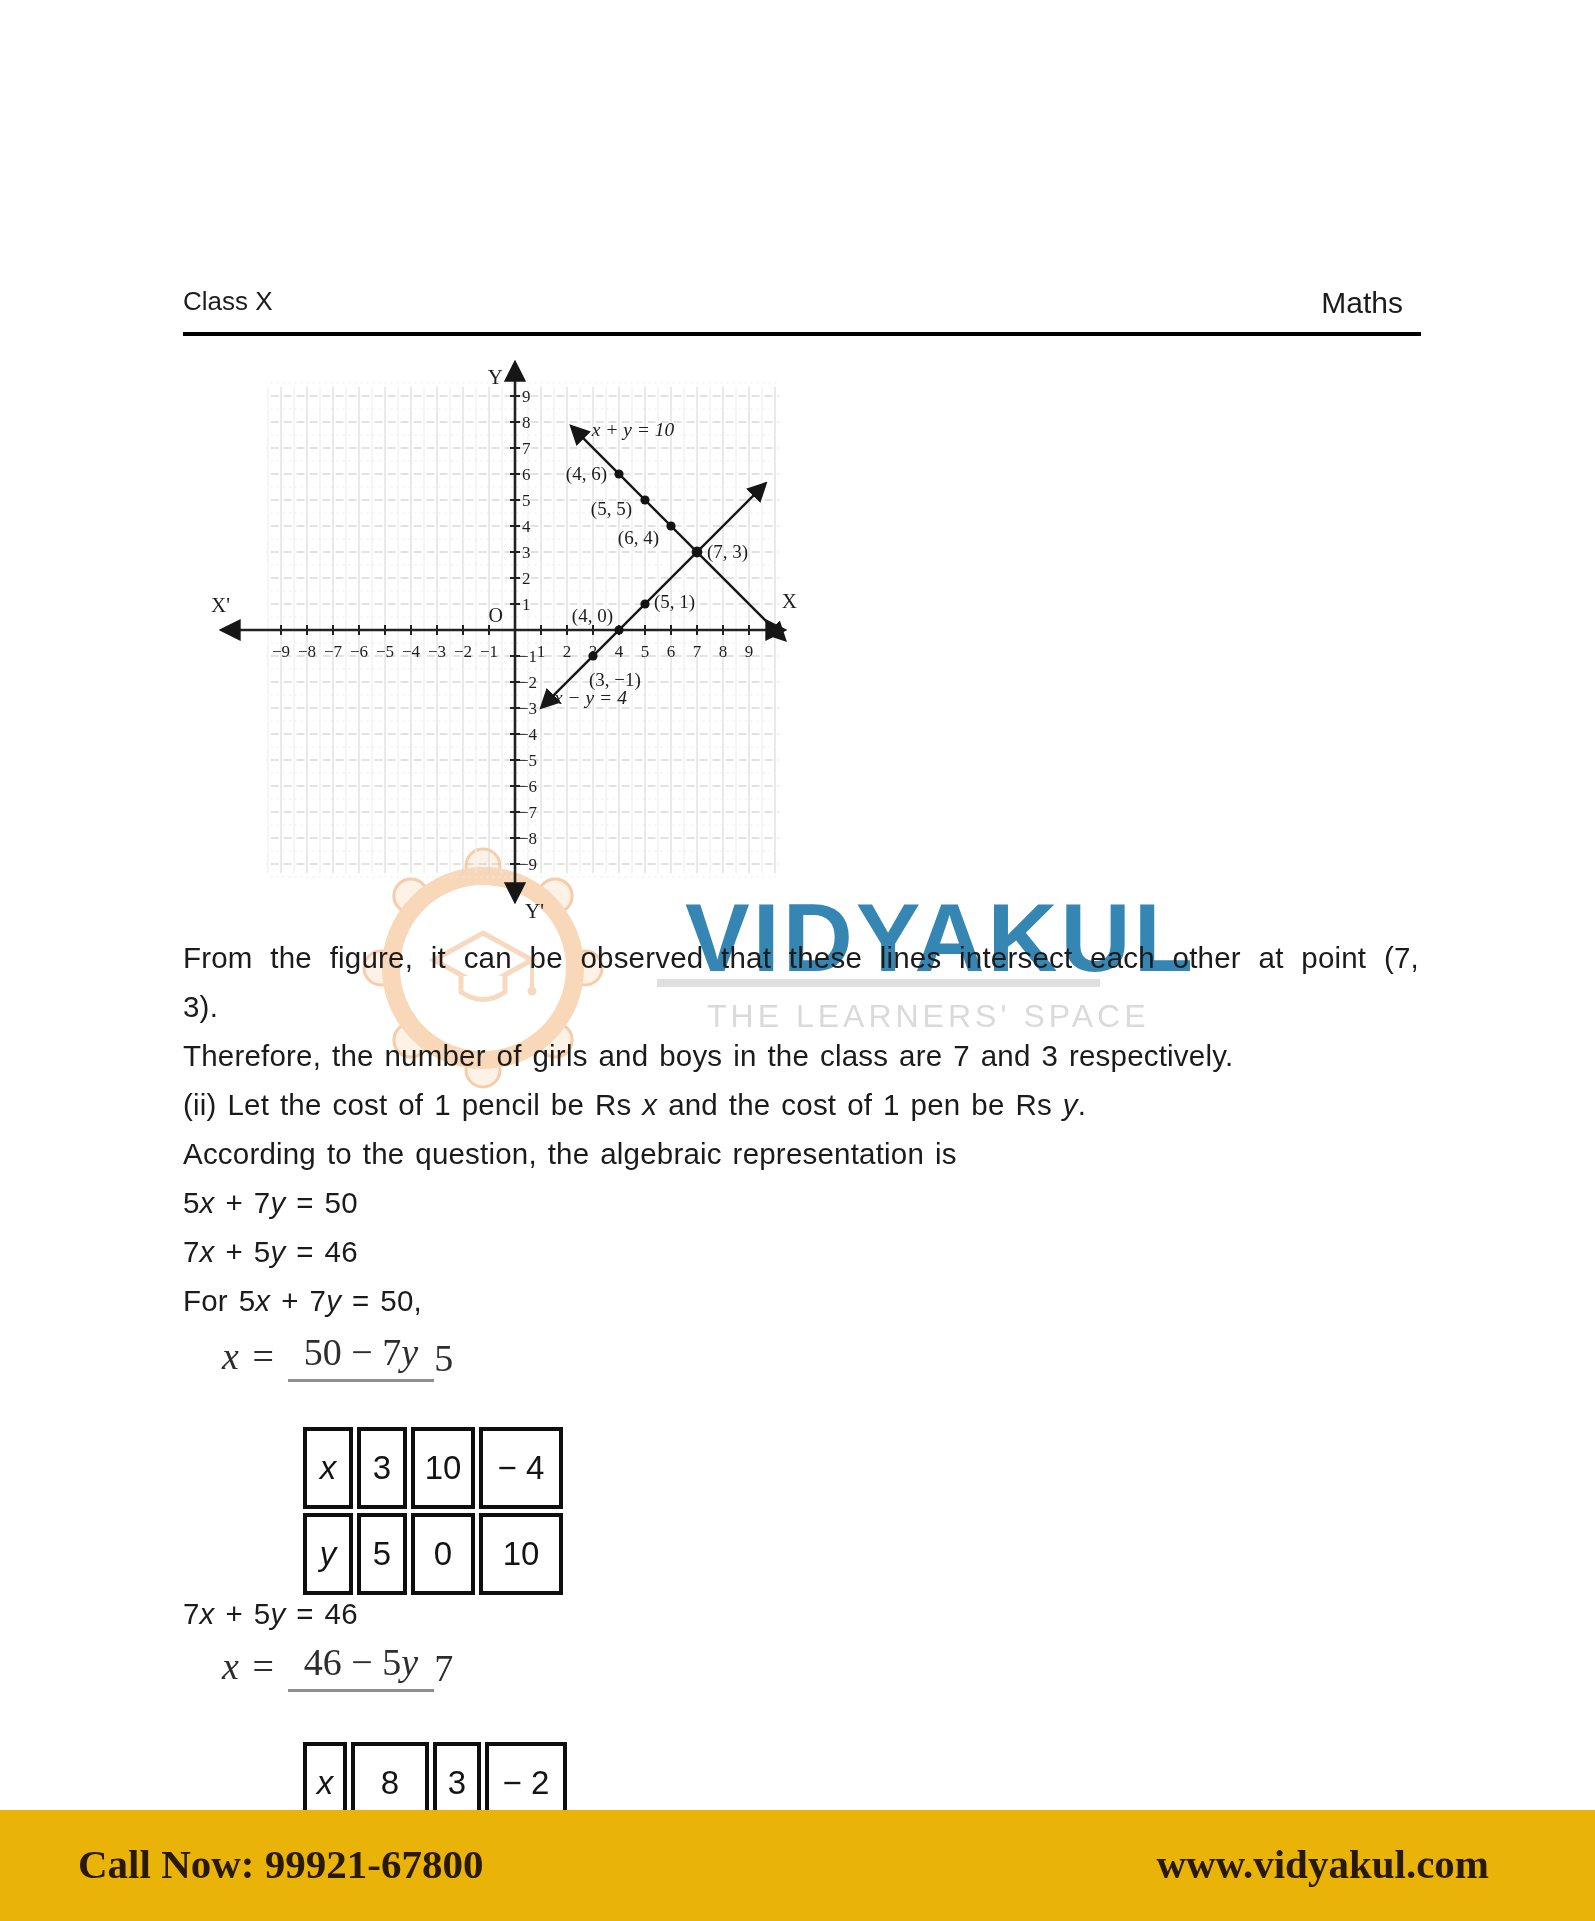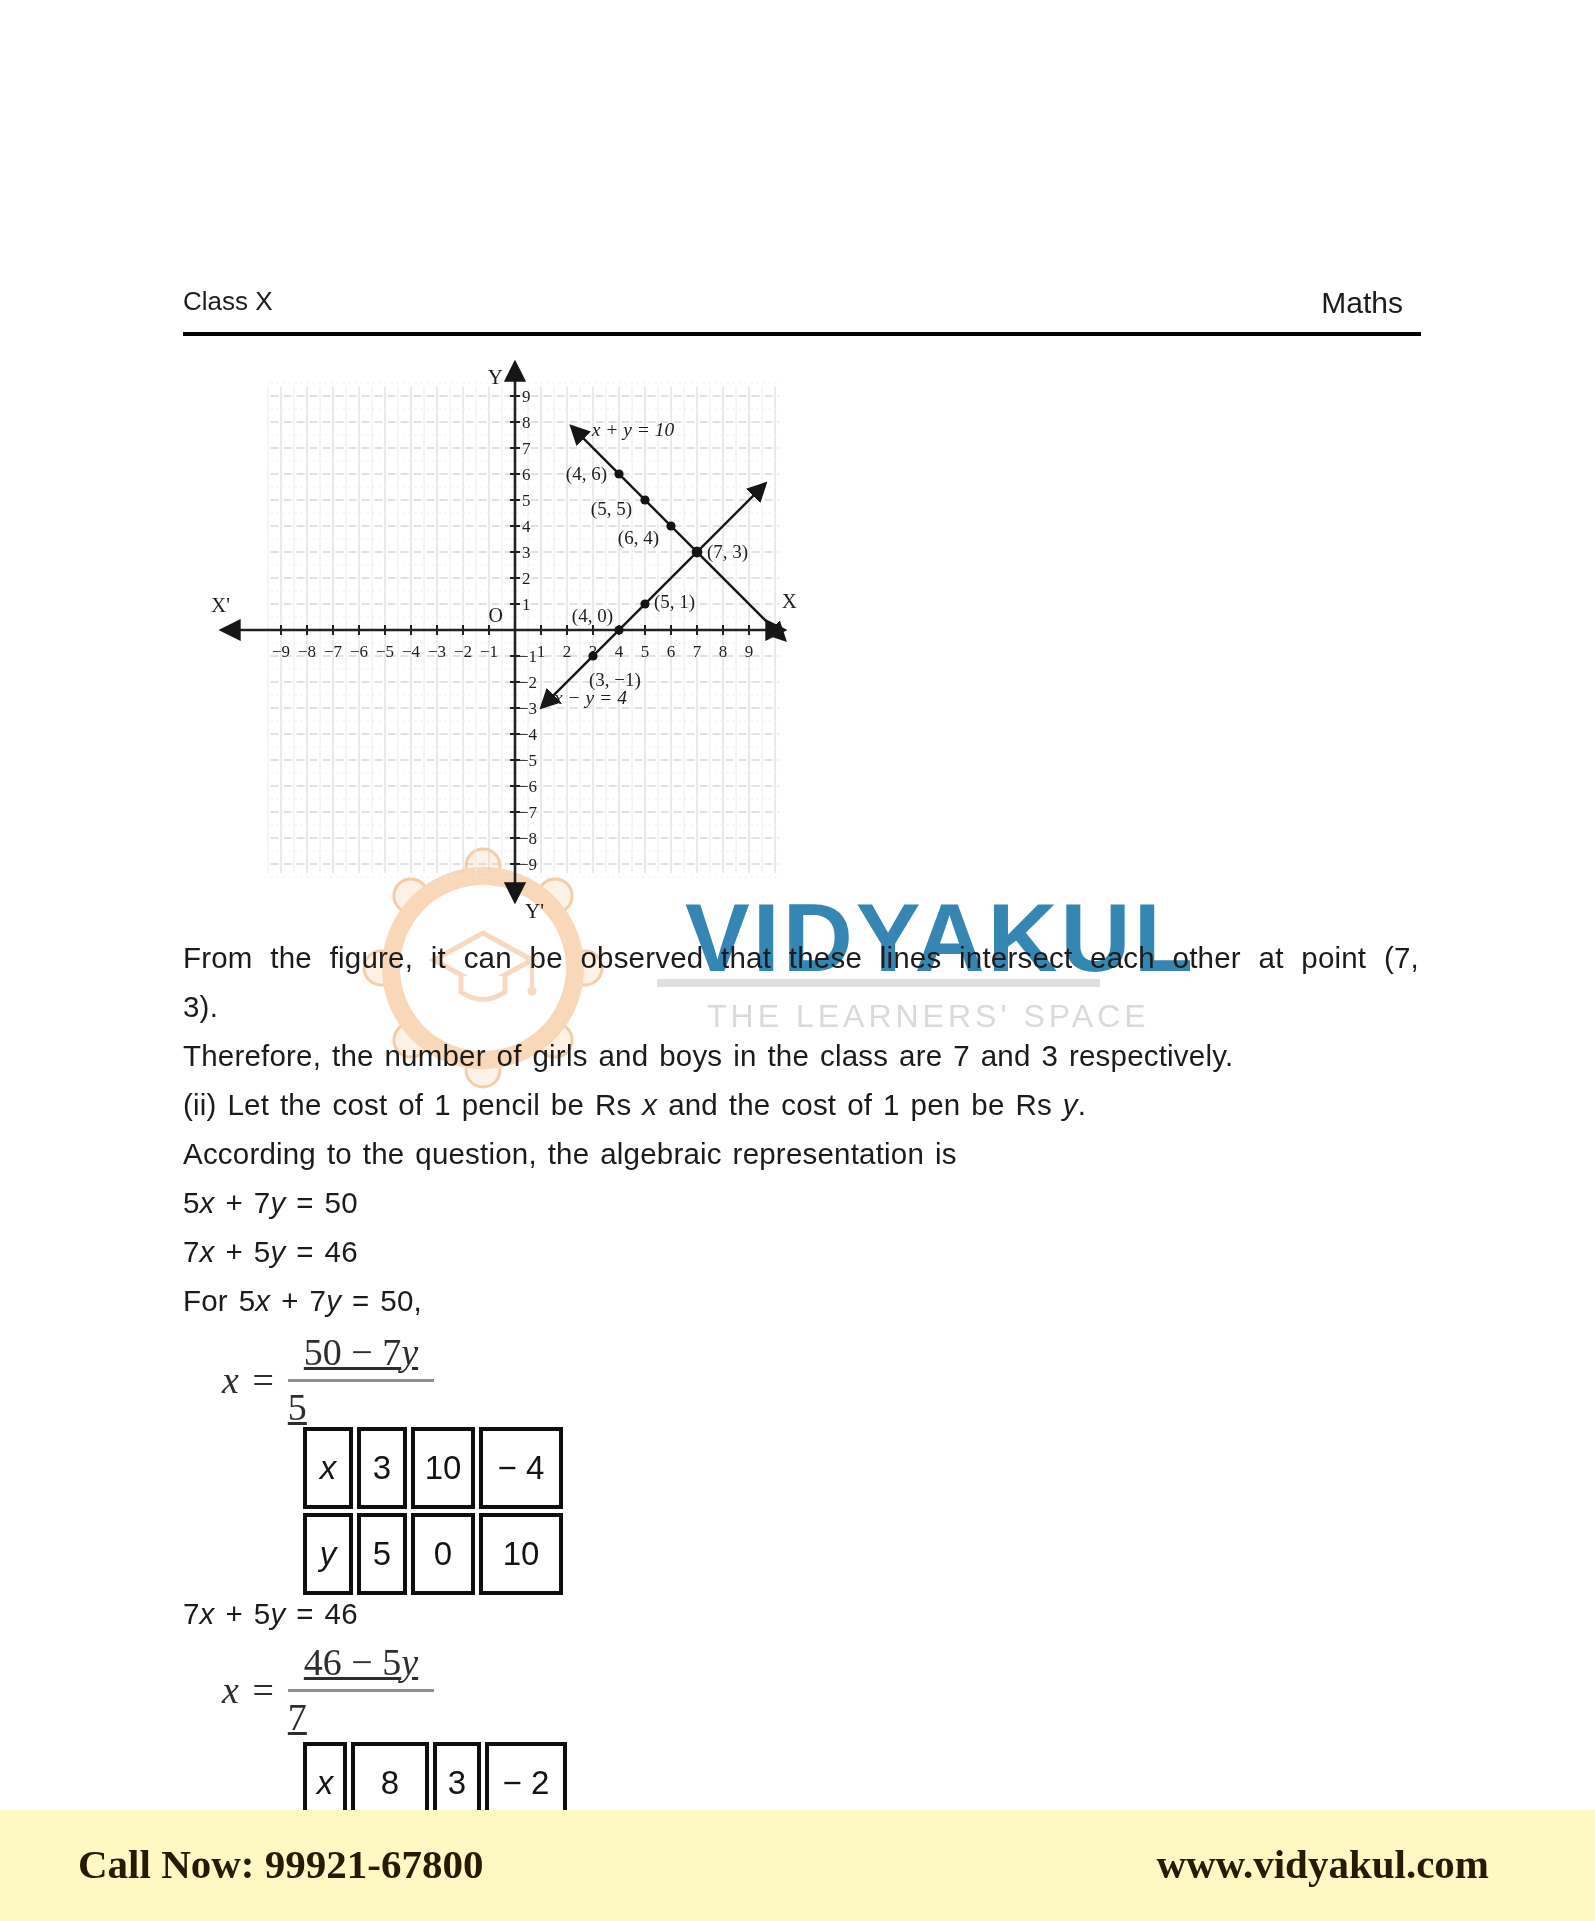--- a/index.html
+++ b/index.html
@@ -28,33 +28,33 @@
   .bline{position:absolute;left:183px;font-size:29.5px;letter-spacing:.2px;word-spacing:2.5px;color:#1b1b1b;z-index:1;}
   .jline{width:1236px;text-align:justify;text-align-last:justify;}
   .it{font-style:italic;}
 
   
   .formula{position:absolute;display:flex;align-items:center;z-index:1;
            font-family:"Liberation Serif",serif;font-size:38px;color:#2d2d2d;}
   #formula1{left:222px;top:1330px;}
   #formula2{left:222px;top:1640px;}
   .f-lhs{margin-right:12px;letter-spacing:2px;}
-  .frac{display:inline-flex;flex-direction:column;align-items:flex-start;text-decoration:underline;}
+  .frac{display:inline-flex;flex-direction:row;align-items:center;}
   .num{padding:0 16px 5px 16px;border-bottom:3px solid #8f8f8f;}
   .den{padding-top:3px;}
 
   
   .vtable{position:absolute;z-index:1;}
   #table1{left:303px;top:1427px;}
   #table2{left:303px;top:1742px;}
   .vcell{position:absolute;border:4px solid #0e0e0e;box-sizing:border-box;background:#fff;
          display:flex;align-items:center;justify-content:center;font-size:33px;color:#141414;}
 
   
-  .footer{position:absolute;left:0;top:1810px;width:1595px;height:111px;background:#fef9c3;z-index:6;}
+  .footer{position:absolute;left:0;top:1810px;width:1595px;height:111px;background:#eab308;z-index:6;}
   .f-call{position:absolute;left:78px;top:30px;font-family:"Liberation Serif",serif;font-weight:bold;
           font-size:41px;color:#281902;}
   .f-site{position:absolute;right:106px;top:30px;font-family:"Liberation Serif",serif;font-weight:bold;
           font-size:41px;color:#281902;}
 </style>
 </head>
 <body>
 
 <div class="page">
 

